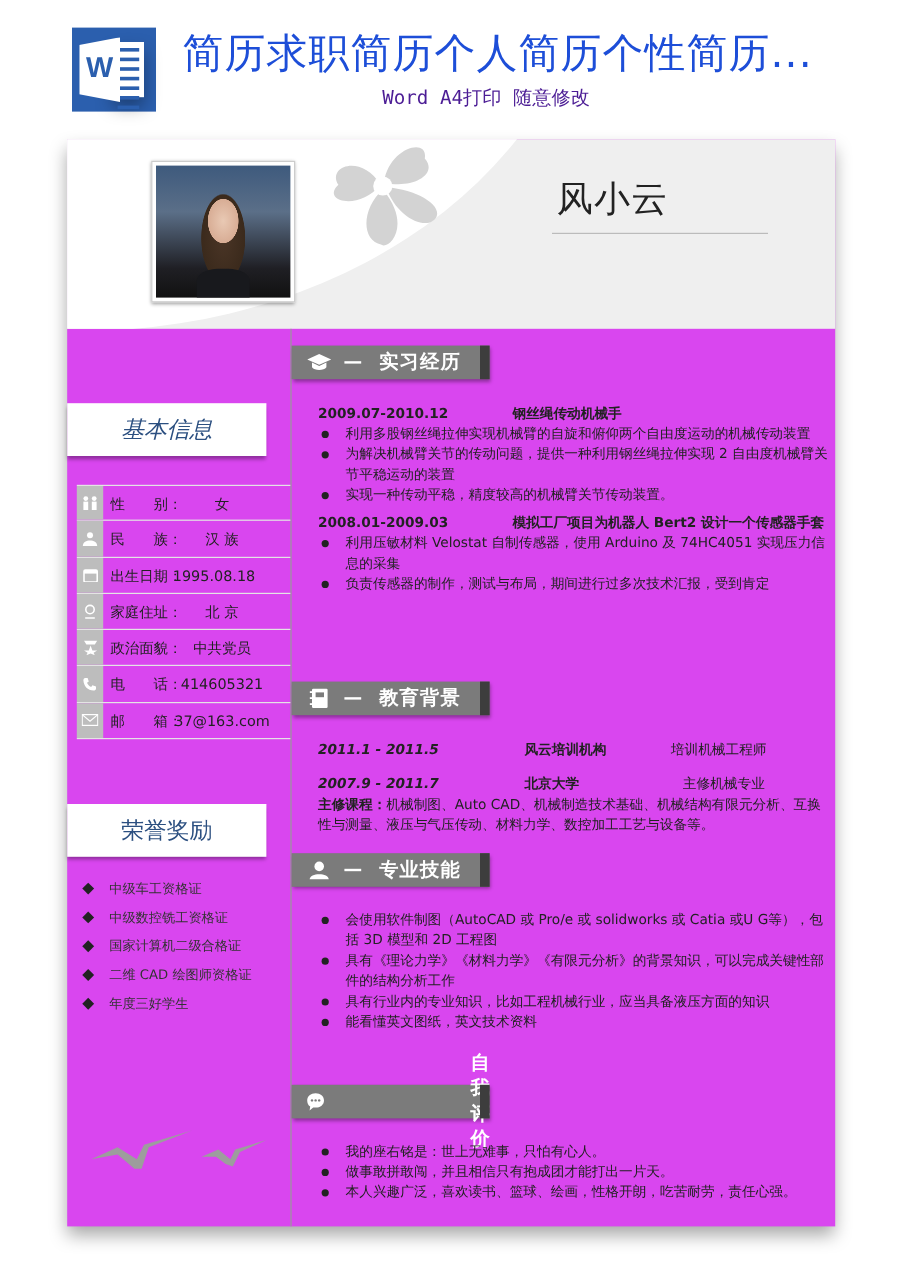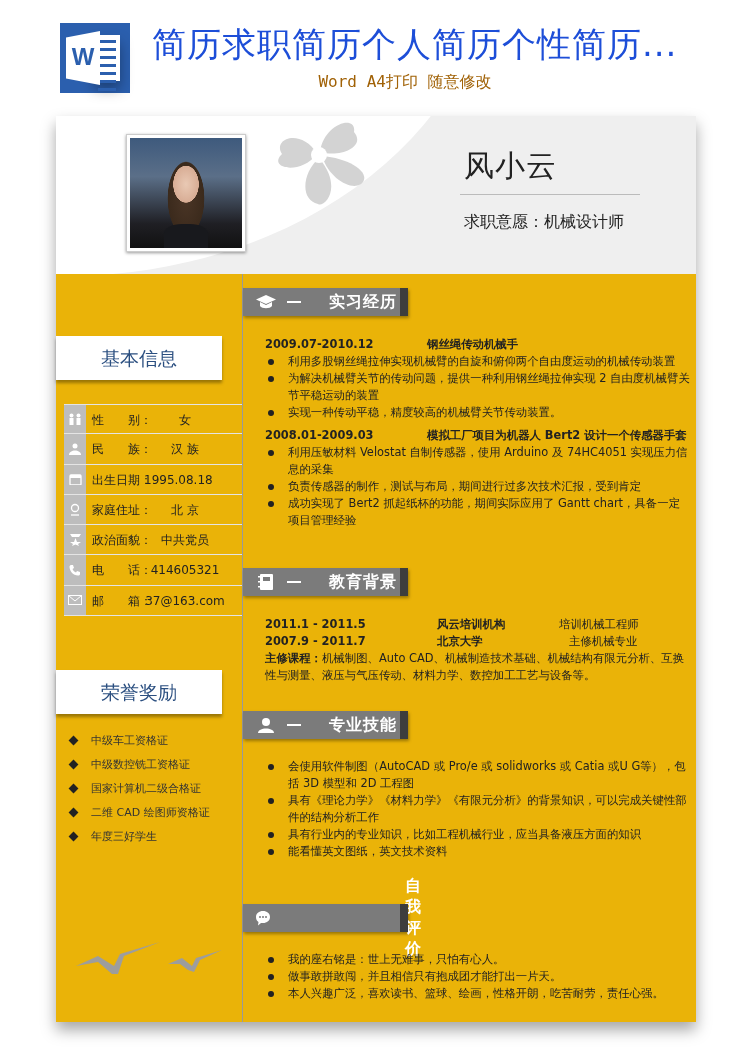--- a/index.html
+++ b/index.html
@@ -7,24 +7,24 @@
   body { font-family: "DejaVu Sans", "Liberation Sans", sans-serif; color: #222; position: relative; }
 
   
   .banner { position: absolute; left: 0; top: 0; width: 750px; height: 110px; background: #fff; }
   .word-icon { position: absolute; left: 60px; top: 23px; width: 70px; height: 70px; background: #2b5fae; }
   .word-icon .page { position: absolute; left: 34px; top: 12px; width: 26px; height: 46px; background: #fff; }
   .word-icon .page i { display: block; height: 3px; background: #2b5fae; margin: 5px 4px 0 4px; }
   .word-icon .cover { position: absolute; left: 6px; top: 8px; width: 34px; height: 54px; background: #fff; clip-path: polygon(0 12%, 100% 0, 100% 100%, 0 88%); }
   .word-icon .w { position: absolute; left: 10px; top: 20px; width: 26px; font: bold 24px "Liberation Sans", sans-serif; color: #2b5fae; text-align: center; }
   .banner-title { position: absolute; left: 152px; top: 22px; font-size: 34px; letter-spacing: 1px; color: #1d4ed8; white-space: nowrap; font-family: "DejaVu Sans", sans-serif; }
-  .banner-sub { position: absolute; left: 0; width: 750px; top: 72px; text-align: center; font-size: 16px; color: #a16207; padding-left: 60px; font-family: "DejaVu Sans Mono", monospace; }
+  .banner-sub { position: absolute; left: 0; width: 750px; top: 72px; text-align: center; font-size: 16px; color: #4c1d95; padding-left: 60px; font-family: "DejaVu Sans Mono", monospace; }
 
   
-  .page { position: absolute; left: 56px; top: 116px; width: 640px; height: 906px; background: #eab308; box-shadow: 0 8px 14px rgba(0,0,0,0.35); }
+  .page { position: absolute; left: 56px; top: 116px; width: 640px; height: 906px; background: #d946ef; box-shadow: 0 8px 14px rgba(0,0,0,0.35); }
   .header-zone { position: absolute; left: 0; top: 0; width: 640px; height: 158px; background: #efefef; overflow: hidden; }
   .header-arc { position: absolute; left: -420px; top: -520px; width: 860px; height: 680px; border-radius: 50%; background: #fff; }
   .flower { position: absolute; left: 206px; top: 2px; width: 110px; height: 88px; }
   .photo { position: absolute; left: 70px; top: 18px; width: 120px; height: 118px; background: #fff; border: 1px solid #ccc; box-shadow: 0 1px 3px rgba(0,0,0,0.4); padding: 3px; }
   .photo .img { width: 100%; height: 100%; background:
       radial-gradient(ellipse 18px 26px at 50% 42%, #e9c9b4 0%, #d8ad95 70%, transparent 72%),
       radial-gradient(ellipse 30px 60px at 50% 55%, #4a3526 0%, #3b2a1c 60%, transparent 62%),
       linear-gradient(180deg, #3e5a7d 0%, #5b6f88 35%, #1f1f24 78%, #111 100%); position: relative; }
   .photo .img::after { content: ""; position: absolute; left: 30%; top: 78%; width: 40%; height: 22%; background: #18191d; border-radius: 40% 40% 0 0; }
   .name { position: absolute; left: 408px; top: 30px; font-size: 30px; color: #222; letter-spacing: 1px; }
@@ -50,30 +50,30 @@
   .award { display: flex; align-items: center; height: 24px; font-size: 11px; color: #333; }
   .award .diamond { width: 7px; height: 7px; background: #222; transform: rotate(45deg); margin: 0 14px 0 2px; }
 
   .birds { position: absolute; left: 18px; top: 828px; width: 150px; height: 40px; }
 
   
   .sec-head { position: absolute; left: 0; width: 165px; height: 28px; background: #7b7b7b; box-shadow: 1px 2px 3px rgba(0,0,0,0.35); color: #fff; display: flex; align-items: center; }
   .sec-head::after { content: ""; position: absolute; right: 0; top: 0; width: 8px; height: 28px; background: #3d3d3d; }
   .sec-icon { width: 22px; height: 20px; margin-left: 12px; display: flex; align-items: center; justify-content: center; }
   .sec-dash { margin-left: 10px; width: 14px; height: 2px; background: #fff; }
-  .sec-label { margin-left: 28px; font-size: 16px; font-weight: bold; letter-spacing: 1px; }
+  .sec-label { margin-left: 15px; font-size: 16px; font-weight: bold; letter-spacing: 1px; }
 
   .block { position: absolute; left: 22px; width: 425px; font-size: 11.4px; color: #222; line-height: 17px; }
   .job-head { display: flex; font-weight: bold; font-size: 11.4px; }
   .job-head .dates { width: 162px; }
   .bullets { list-style: none; }
   .bullets li { position: relative; padding-left: 23px; }
   .bullets li::before { content: ""; position: absolute; left: 3px; top: 6px; width: 6px; height: 6px; border-radius: 50%; background: #222; }
   .edu-row { display: flex; font-size: 11.4px; }
-  .edu-row .d { width: 172px; font-weight: bold; }
+  .edu-row .d { width: 172px; font-weight: bold; font-style: italic; }
   .edu-row .s { width: 118px; font-weight: bold; }
   .edu-row .m { flex: 1; padding-left: 4px; }
   .skills li { padding-left: 23px; }
 </style>
 </head>
 <body>
 
 <div class="banner">
   <div class="word-icon">
     <div class="page">
@@ -103,27 +103,26 @@
         <path d="M57 40 C40 55, 38 82, 56 86 C62 90, 82 70, 57 40 Z"></path>
         <path d="M60 38 C85 40, 105 52, 102 62 C96 76, 68 64, 60 38 Z"></path>
       </g>
       <circle cx="57" cy="37" r="8" fill="#fff"></circle>
     </svg>
     <div class="photo">
         <div class="img"></div>
       </div>
     <div class="name">风小云</div>
     <div class="name-rule"></div>
-    <div class="intent">求职意愿：机械设计师</div>
   </div>
 
   <div class="divider"></div>
 
   <div class="left-col">
-    <div class="side-title" style="top:62px;">基本信息</div>
+    <div class="side-title" style="top:62px;font-style:italic;">基本信息</div>
 
     <div class="info-table">
       <div class="info-row">
         <div class="info-icon">
           <svg width="14" height="12" viewBox="0 0 14 12">
               <circle cx="3.5" cy="2.5" r="2" fill="#fff"></circle>
               <rect x="1.5" y="5" width="4" height="7" fill="#fff"></rect>
               <circle cx="10.5" cy="2.5" r="2" fill="#fff"></circle>
               <rect x="8.5" y="5" width="4" height="7" fill="#fff"></rect>
             </svg>
@@ -248,21 +247,20 @@
         <li>为解决机械臂关节的传动问题，提供一种利用钢丝绳拉伸实现 2 自由度机械臂关节平稳运动的装置</li>
         <li>实现一种传动平稳，精度较高的机械臂关节传动装置。</li>
       </ul>
       <div class="job-head" style="margin-top:6px;">
         <span class="dates">2008.01-2009.03</span>
         <span>模拟工厂项目为机器人 Bert2 设计一个传感器手套</span>
       </div>
       <ul class="bullets">
         <li>利用压敏材料 Velostat 自制传感器，使用 Arduino 及 74HC4051 实现压力信息的采集</li>
         <li>负责传感器的制作，测试与布局，期间进行过多次技术汇报，受到肯定</li>
-        <li>成功实现了 Bert2 抓起纸杯的功能，期间实际应用了 Gantt chart，具备一定项目管理经验</li>
       </ul>
     </div>
 
     <div class="sec-head" style="top:294px;">
       <span class="sec-icon">
         <svg width="16" height="18" viewBox="0 0 16 18">
             <rect x="2" y="1" width="13" height="16" rx="1" fill="#fff"></rect>
             <rect x="5" y="4" width="7" height="4" fill="#7b7b7b"></rect>
             <rect x="0" y="3" width="4" height="1.5" fill="#fff"></rect>
             <rect x="0" y="8" width="4" height="1.5" fill="#fff"></rect>
@@ -272,21 +270,21 @@
       <span class="sec-dash"></span>
       <span class="sec-label">教育背景</span>
     </div>
 
     <div class="block" style="top:342px;">
       <div class="edu-row">
         <span class="d">2011.1 - 2011.5</span>
         <span class="s">风云培训机构</span>
         <span class="m">培训机械工程师</span>
       </div>
-      <div class="edu-row" style="margin-top:0;">
+      <div class="edu-row" style="margin-top:12px;">
         <span class="d">2007.9 - 2011.7</span>
         <span class="s">北京大学</span>
         <span class="m" style="padding-left:14px;">主修机械专业</span>
       </div>
       <div>
         <b>主修课程：</b><span>机械制图、Auto CAD、机械制造技术基础、机械结构有限元分析、互换性与测量、液压与气压传动、材料力学、数控加工工艺与设备等。</span>
       </div>
     </div>
 
     <div class="sec-head" style="top:437px;">

